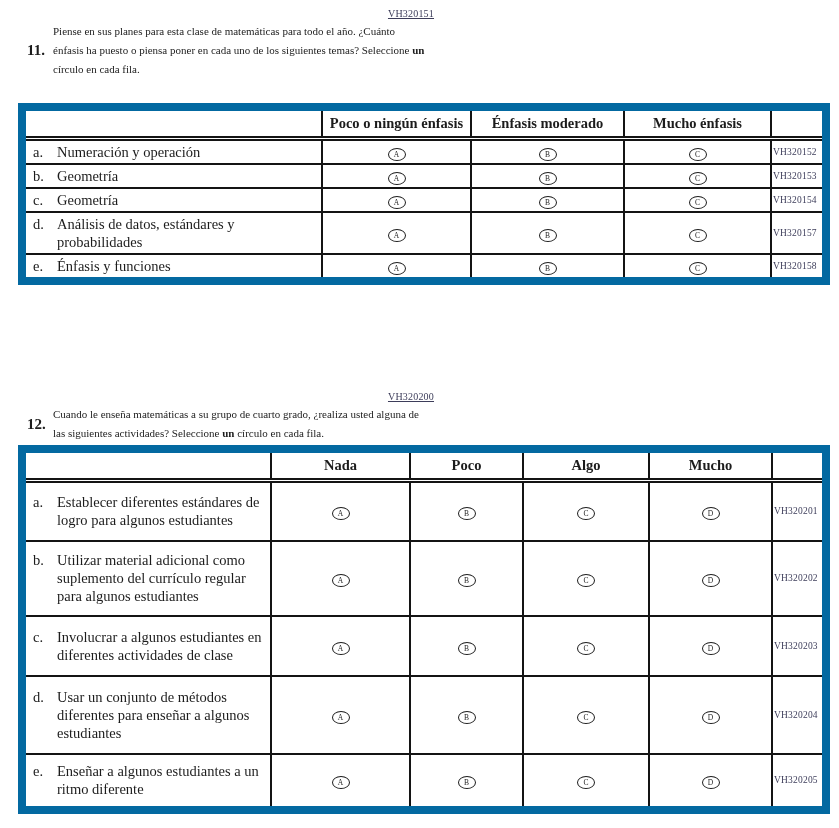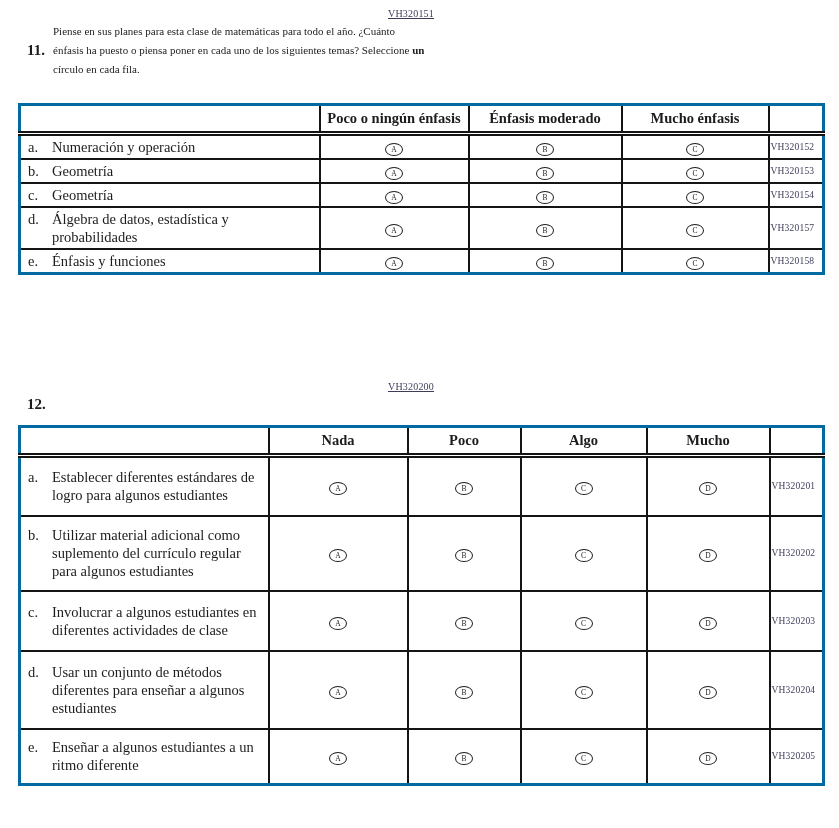--- a/index.html
+++ b/index.html
@@ -19,23 +19,23 @@
     font-weight:bold; font-size:15px; line-height:19px;
     width:26px; flex:none;
   }
   .qtext {
     font-size:11px; line-height:19px; width:690px;
   }
   .qtext b { font-weight:bold; }
   table.qtable {
     border-collapse:collapse; table-layout:fixed;
     margin:24px 0 0 18px;
-    border:3px solid #0369a1;
-  }
-  #qtable-1 { margin-top:11px; }
+    border:8px solid #0369a1;
+  }
+  #qtable-1 { margin-top:2px; }
   .qtable th, .qtable td {
     border:2px solid #141414; overflow:hidden;
   }
   .qtable thead th {
     border-bottom:5px double #141414;
     font-size:14.5px; font-weight:bold; text-align:center;
     padding:4px 2px; line-height:17px;
   }
   .lab { display:flex; align-items:flex-start; }
   .lab .letter { width:24px; flex:none; }
@@ -117,21 +117,21 @@
         </td>
         <td class="opt-cell"><span class="bubble">A</span></td>
         <td class="opt-cell"><span class="bubble">B</span></td>
         <td class="opt-cell"><span class="bubble">C</span></td>
         <td class="code-cell">VH320154</td>
       </tr>
       <tr style="height: 40px;">
         <td class="label-cell">
           <div class="lab">
             <span class="letter">d.</span>
-            <span class="txt">Álgebra de datos, estadística y probabilidades</span>
+            <span class="txt">Análisis de datos, estándares y probabilidades</span>
           </div>
         </td>
         <td class="opt-cell"><span class="bubble">A</span></td>
         <td class="opt-cell"><span class="bubble">B</span></td>
         <td class="opt-cell"><span class="bubble">C</span></td>
         <td class="code-cell">VH320157</td>
       </tr>
       <tr style="height: 23px;">
         <td class="label-cell">
           <div class="lab">
@@ -144,20 +144,21 @@
         <td class="opt-cell"><span class="bubble">C</span></td>
         <td class="code-cell">VH320158</td>
       </tr>
     </tbody>
   </table>
 
 <div class="vh-top" id="code-q12">VH320200</div>
 
 <div class="question">
   <span class="qnum">12.</span>
+  <span class="qtext"><span>Cuando le enseña matemáticas a su grupo de cuarto grado, ¿realiza usted alguna de</span><br><span>las siguientes actividades? Seleccione </span><b>un</b><span> círculo en cada fila.</span></span>
 </div>
 
 <table class="qtable" id="qtable-1">
   <colgroup>
     <col style="width:249px">
       <col style="width:139px">
       <col style="width:113px">
     <col style="width:126px">
       <col style="width:123px">
       <col style="width:54px">

